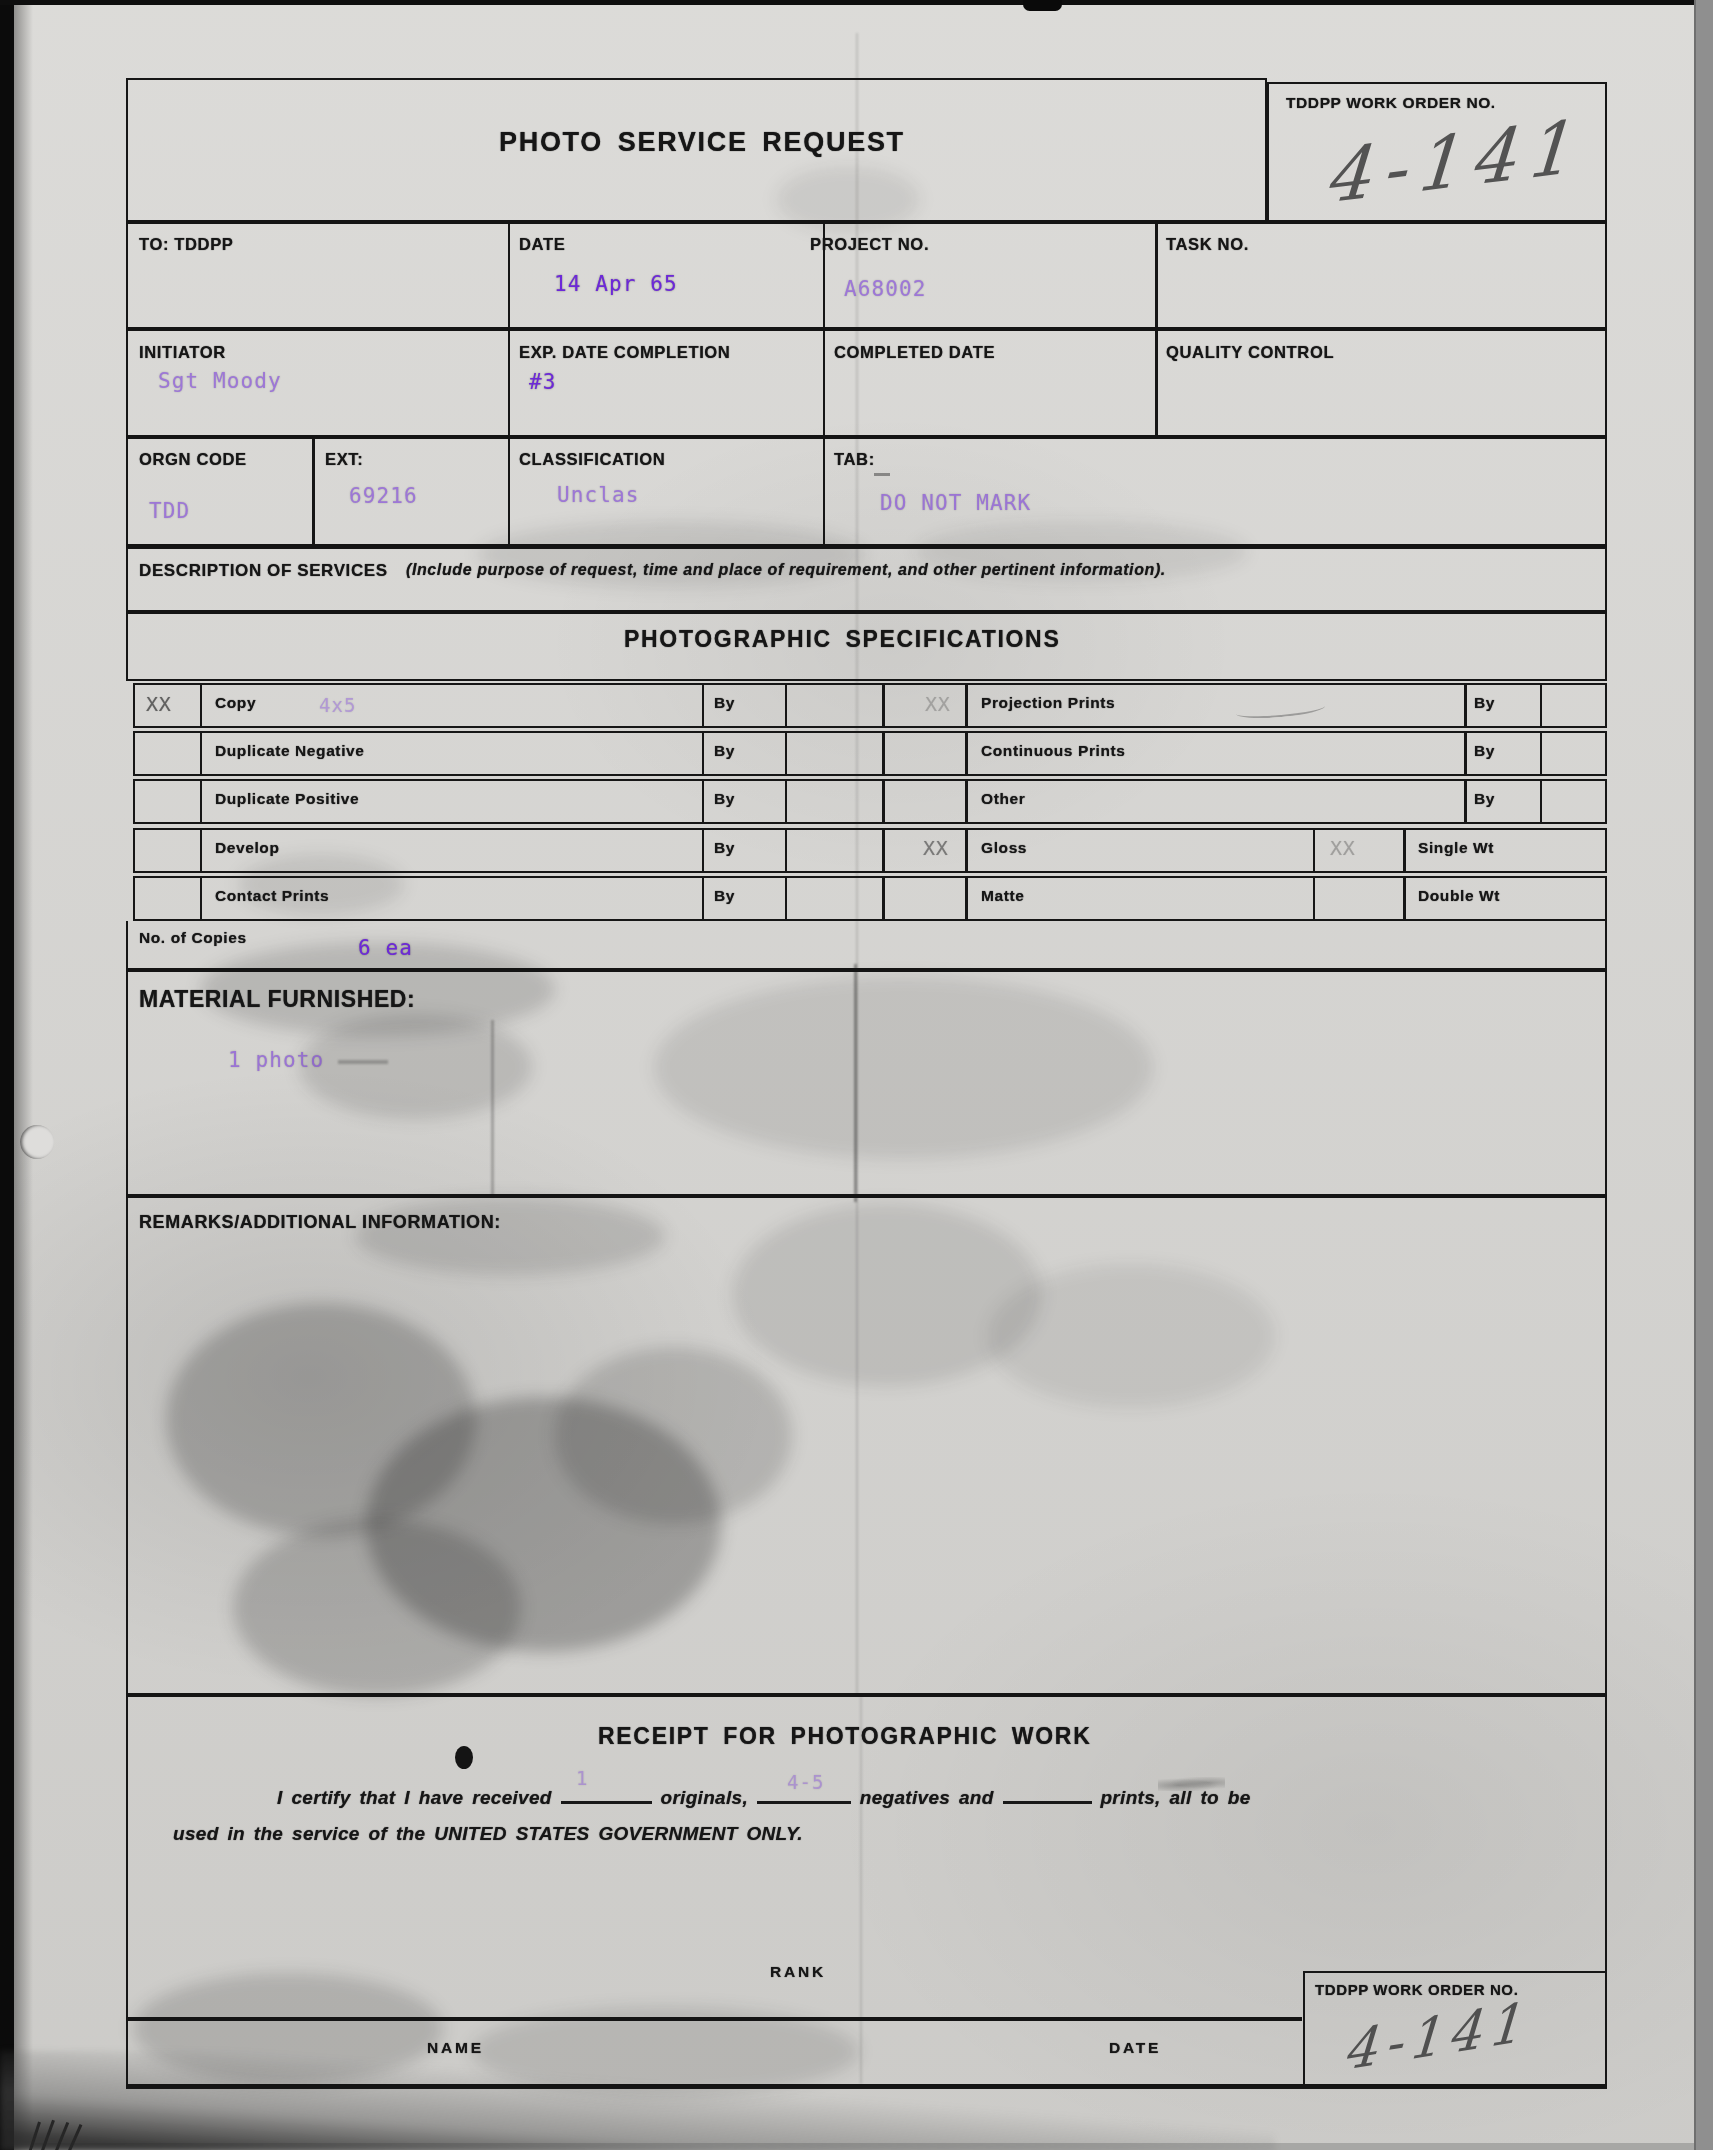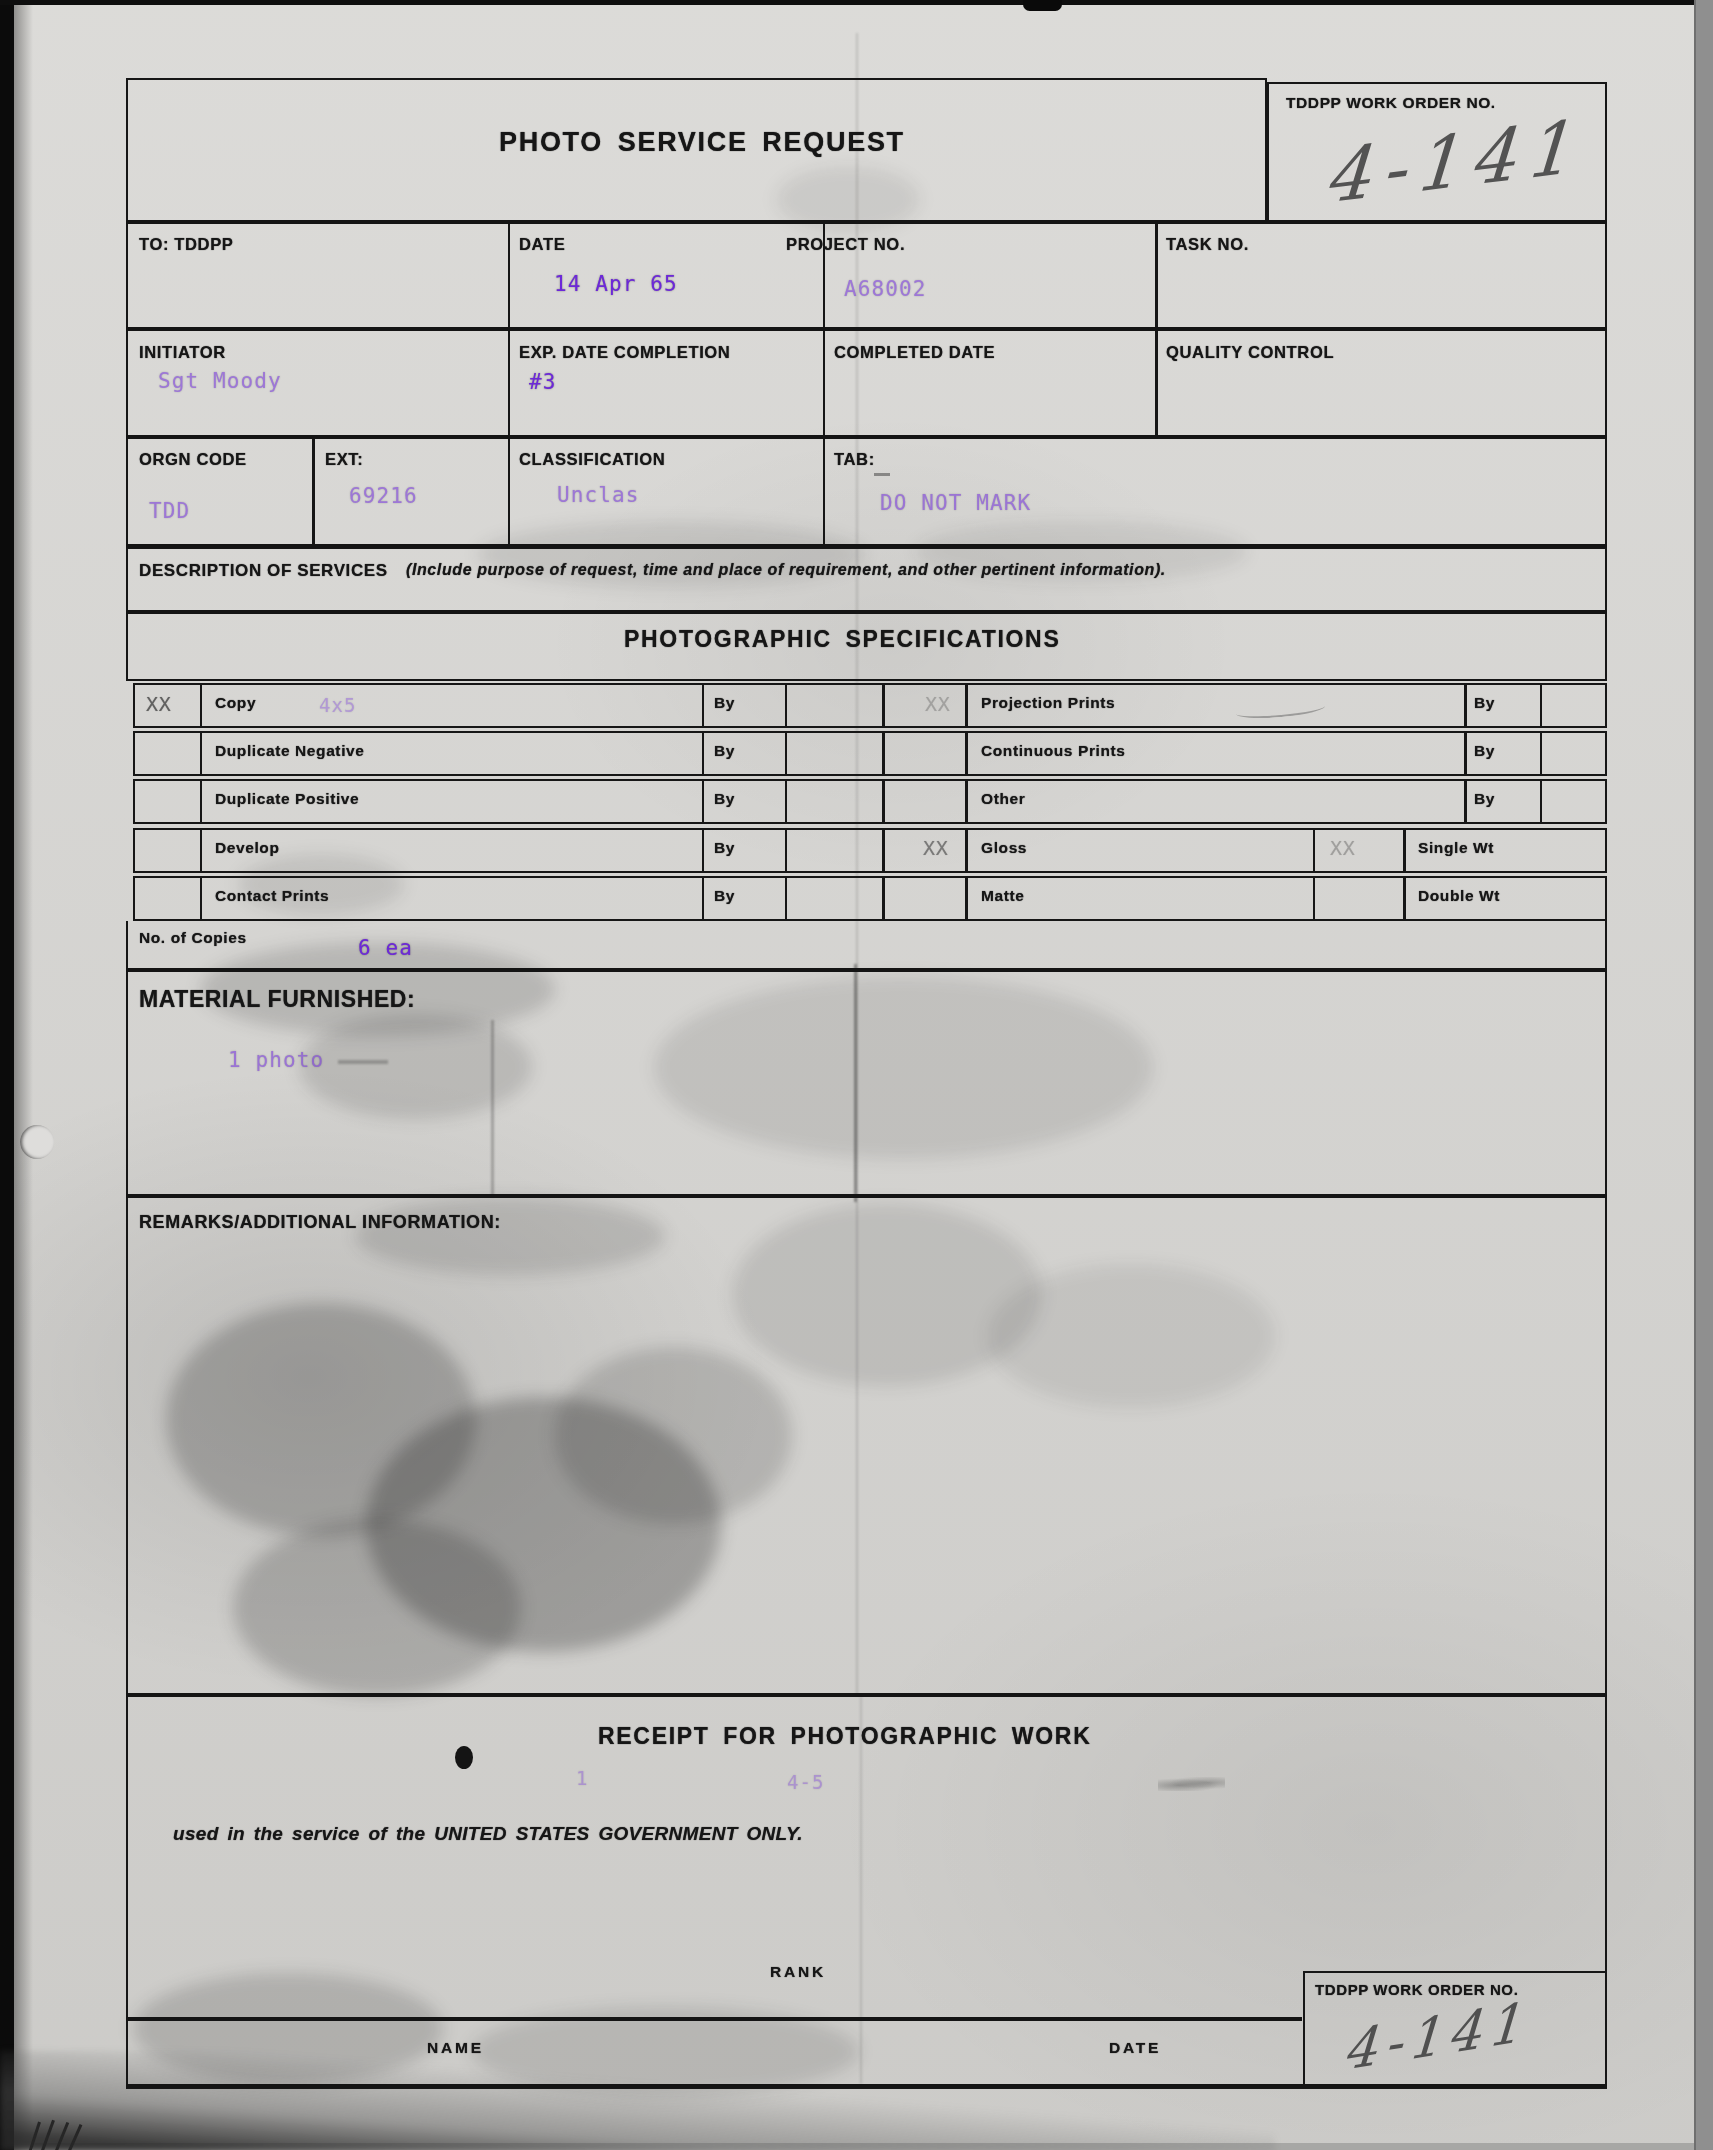--- a/index.html
+++ b/index.html
@@ -84,21 +84,21 @@
   <div class="lbl sm" style="left:1286px;top:94px;">TDDPP WORK ORDER NO.</div>
   <div class="hand" style="left:1330px;top:119px;font-size:72px;letter-spacing:10px;transform:rotate(-7deg) skewX(-14deg);">4-141</div>
 
   <div class="cell" style="left:126px;top:221px;width:384px;height:110px;"></div>
   <div class="cell" style="left:508px;top:221px;width:317px;height:110px;"></div>
   <div class="cell" style="left:823px;top:221px;width:335px;height:110px;"></div>
   <div class="cell" style="left:1155px;top:221px;width:452px;height:110px;"></div>
   <div class="lbl" style="left:139px;top:235px;">TO:  TDDPP</div>
   <div class="lbl" style="left:519px;top:235px;">DATE</div>
   <div class="typed" style="left:554px;top:272px;">14 Apr 65</div>
-  <div class="lbl" style="left:786px;top:235px;text-align:right;">PROJECT NO.</div>
+  <div class="lbl" style="left:810px;top:235px;text-align:right;">PROJECT NO.</div>
   <div class="typed faint" style="left:844px;top:277px;">A68002</div>
   <div class="lbl" style="left:1166px;top:235px;">TASK NO.</div>
 
   <div class="cell" style="left:126px;top:328px;width:384px;height:110px;"></div>
   <div class="cell" style="left:508px;top:328px;width:317px;height:110px;"></div>
   <div class="cell" style="left:823px;top:328px;width:335px;height:110px;"></div>
   <div class="cell" style="left:1155px;top:328px;width:452px;height:110px;"></div>
   <div class="lbl" style="left:139px;top:343px;">INITIATOR</div>
   <div class="typed faint" style="left:158px;top:369px;">Sgt Moody</div>
   <div class="lbl" style="left:519px;top:343px;">EXP. DATE COMPLETION</div>
@@ -207,20 +207,29 @@
   <div class="typed faint" style="left:228px;top:1048px;">1 photo</div>
   <div class="nb" style="position:absolute;left:338px;top:1060px;width:50px;height:4.4px;background:rgba(50,50,50,.3);filter:blur(1.1px);"></div>
 
   <div class="cell" style="left:126px;top:1195px;width:1481px;height:501px;"></div>
   <div class="lbl" style="left:139px;top:1212px;font-size:18px;">REMARKS/ADDITIONAL INFORMATION:</div>
 
   <div class="cell" style="left:126px;top:1694px;width:1481px;height:395px;"></div>
   <div class="title" style="left:598px;top:1723px;font-size:23px;">RECEIPT FOR PHOTOGRAPHIC WORK</div>
   <div class="nb" style="position:absolute;left:455px;top:1746px;width:18px;height:23px;background:#141414;border-radius:50%;filter:blur(0.6px);"></div>
 
+  <div class="cert" style="left:277px;top:1784px;">
+    <span>I certify that I have received</span>
+    <span class="blankline" style="width:91px;"></span>
+    <span>originals,</span>
+    <span class="blankline" style="width:94px;"></span>
+    <span>negatives and</span>
+    <span class="blankline" style="width:89px;"></span>
+    <span>prints, all to be</span>
+  </div>
   <div class="typed vfaint" style="left:576px;top:1767px;font-size:19px;">1</div>
   <div class="typed vfaint" style="left:787px;top:1771px;font-size:19px;">4-5</div>
   <div class="nb" style="position:absolute;left:1158px;top:1777px;width:67px;height:14.4px;background:radial-gradient(ellipse at 30% 60%,rgba(50,50,50,.35),transparent 60%),radial-gradient(ellipse at 75% 40%,rgba(50,50,50,.3),transparent 55%);filter:blur(0.6px);"></div>
   <div class="cert" style="left:173px;top:1823px;">used in the service of the UNITED STATES GOVERNMENT ONLY.</div>
 
   <div class="cell" style="left:1303px;top:1971px;width:304px;height:118px;"></div>
   <div class="lbl sm" style="left:1315px;top:1981px;font-size:15px;">TDDPP WORK ORDER NO.</div>
   <div class="hand" style="left:1347px;top:2005px;font-size:53px;letter-spacing:6.7px;transform:rotate(-9deg) skewX(-16deg);">4-141</div>
 
   <div class="hline" style="left:126px;top:2017px;width:1176px;"></div>

